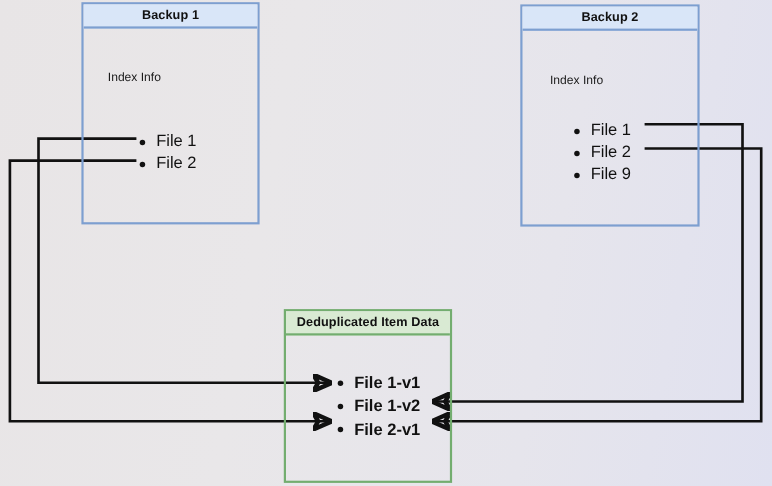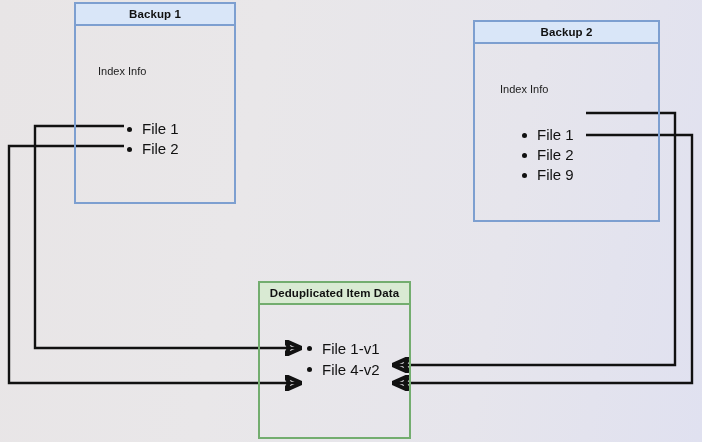--- a/index.html
+++ b/index.html
@@ -82,20 +82,21 @@
     left: 3px;
     top: 8px;
     width: 5px;
     height: 5px;
     border-radius: 50%;
     background: #111;
   }
   .file-list.wide li {
     line-height: 21px;
     height: 21px;
+    font-weight: bold;
   }
   svg.wires {
     position: absolute;
     left: 0;
     top: 0;
     width: 702px;
     height: 442px;
     pointer-events: none;
   }
   svg.wires path {
@@ -132,35 +133,36 @@
     <div class="box-header">Backup 1</div>
     <div class="box-body">
       <div class="index-label" style="left:22px; top:39px;">Index Info</div>
       <ul class="file-list" style="left:48px; top:93px;">
         <li>File 1</li>
         <li>File 2</li>
       </ul>
     </div>
   </div>
 
-  <div class="box" style="left:473px; top:20px; width:187px; height:202px;">
+  <div class="box" style="left:473px; top:4px; width:163px; height:202px;">
     <div class="box-header">Backup 2</div>
     <div class="box-body">
       <div class="index-label" style="left:25px; top:39px;">Index Info</div>
       <ul class="file-list" style="left:44px; top:81px;">
         <li>File 1</li>
         <li>File 2</li>
         <li>File 9</li>
       </ul>
     </div>
   </div>
 
   <div class="box green" style="left:258px; top:281px; width:153px; height:158px;">
     <div class="box-header">Deduplicated Item Data</div>
     <div class="box-body">
       <ul class="file-list wide" style="left:44px; top:33px;">
         <li>File 1-v1</li>
-        <li>File 4-v2</li>
+        <li>File 1-v2</li>
+        <li>File 2-v1</li>
       </ul>
     </div>
   </div>
 
 </div>
 
 </body></html>

